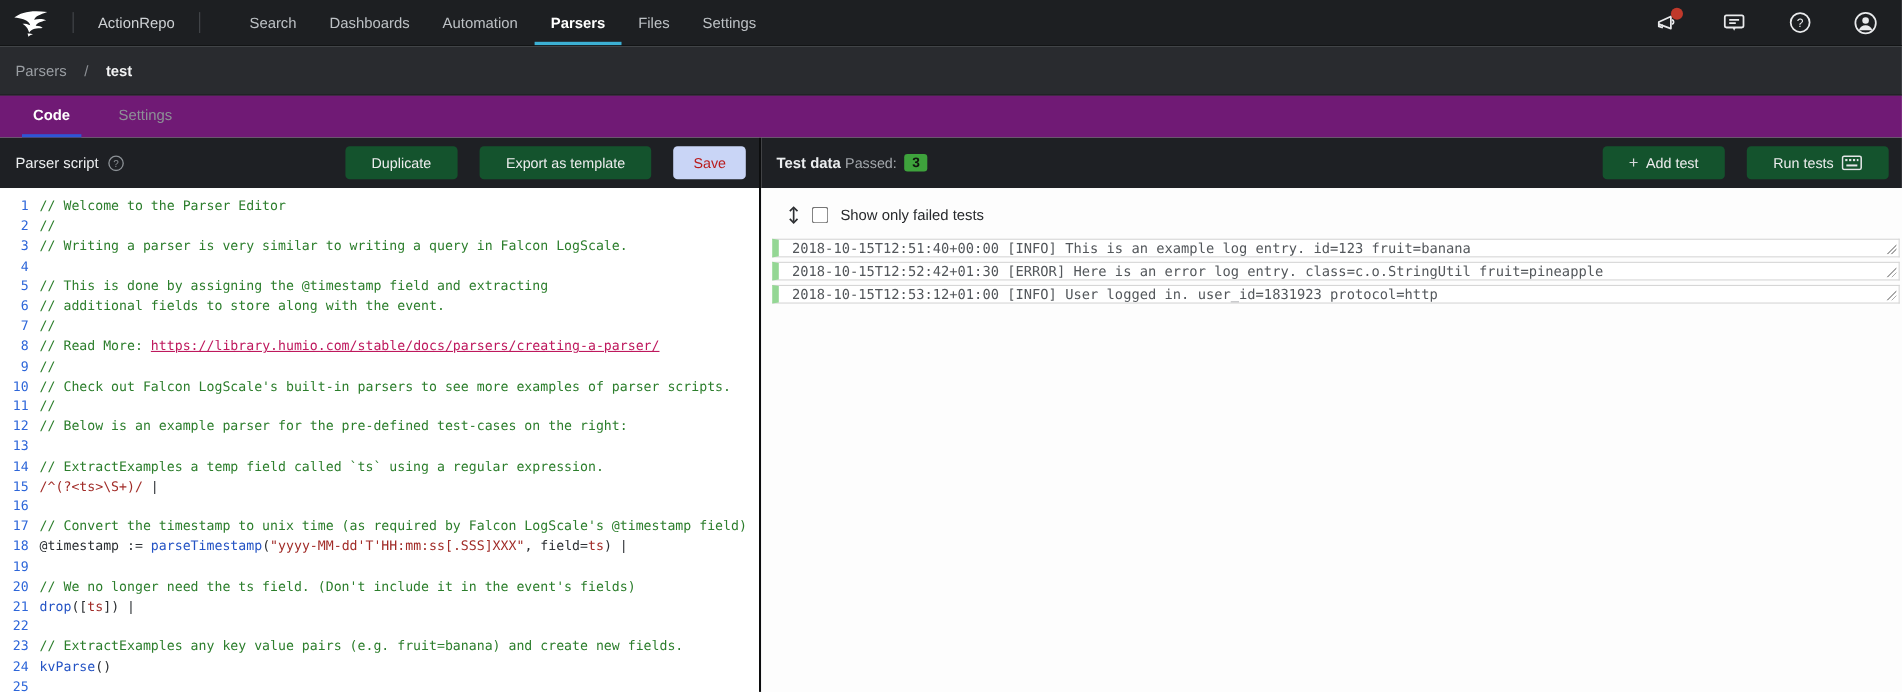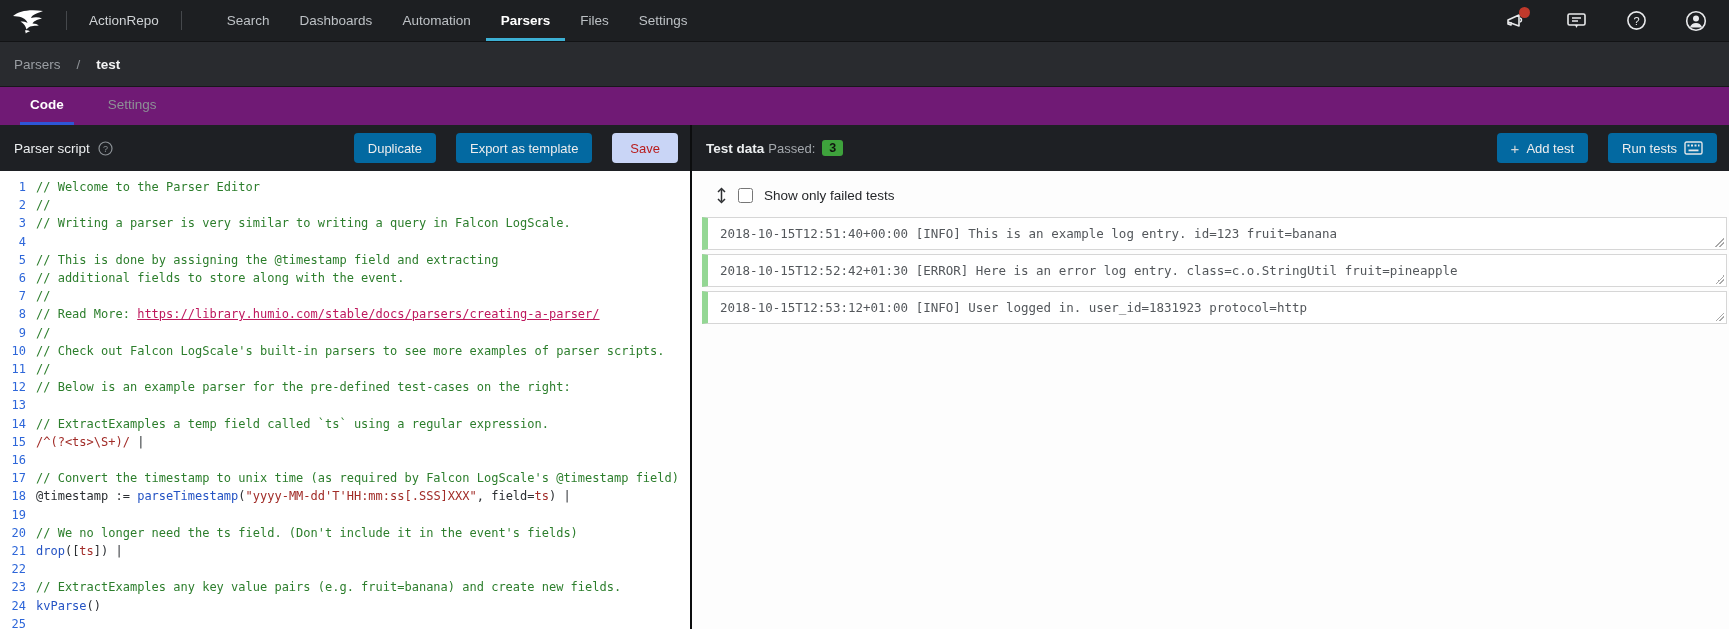--- a/index.html
+++ b/index.html
@@ -50,22 +50,22 @@
   
   .toolbar {
     height:46px; background:#1e2024; display:flex; align-items:center;
     padding:0 12px 0 14px; flex:0 0 auto;
   }
   .toolbar-title { color:#eceef0; font-size:13.5px; font-weight:bold; }
   .toolbar-title.normal { font-weight:normal; }
   .help-circ { margin-left:8px; display:flex; align-items:center; }
   .toolbar-spacer { flex:1; }
   .btn {
-    height:30px; padding:0 14px; margin-left:20px; border:none; border-radius:4px;
-    background:#0369a1; color:#ededee; font-size:13px; font-family:"Liberation Sans",sans-serif;
+    height:30px; padding:0 24px; margin-left:20px; border:none; border-radius:4px;
+    background:#14532d; color:#ededee; font-size:13px; font-family:"Liberation Sans",sans-serif;
     display:flex; align-items:center; gap:7px; cursor:pointer; white-space:nowrap;
   }
   .btn.primary { background:#c9d5f6; color:#b91c1c; padding:0 18px; }
   .plus-glyph { font-size:15px; color:#d6d8da; }
   .passed-label { margin-left:4px; color:#a4a8ad; font-size:13px; }
   .passed-badge {
     margin-left:7px; background:#3ea23c; color:#10150f; font-size:12.5px;
     padding:1px 7px; border-radius:3px; font-weight:bold;
   }
   
@@ -84,21 +84,21 @@
   .code .fn { color:#2453c4; }
   .code .df { color:#2b2f33; }
   
   .test-content { flex:1; background:#fdfdfd; overflow:hidden; }
   .test-controls { margin:16px 0 0 24px; display:flex; align-items:center; gap:11px; }
   .expand-icon { display:flex; align-items:center; cursor:pointer; }
   .test-checkbox { width:15px; height:15px; margin:0; cursor:pointer; accent-color:#2e56d6; }
   .filter-label { font-size:13.5px; color:#26282b; cursor:pointer; }
   .test-rows { margin:13px 2px 0 10px; }
   .test-row {
-    position:relative; height:33px; margin-bottom:4px; background:#ffffff;
+    position:relative; height:17px; margin-bottom:4px; background:#ffffff;
     border:1px solid #d6d6d6; border-left:6px solid #94d794;
     display:flex; align-items:center; padding-left:12px;
     font-family:"DejaVu Sans Mono", monospace; font-size:12.5px; color:#53575b;
     white-space:pre; overflow:hidden; cursor:text;
   }
   .grip {
     position:absolute; right:2px; bottom:2px; width:9px; height:9px;
     background:linear-gradient(135deg, transparent 0 50%, #a9a9a9 50% 58%, transparent 58% 72%, #a9a9a9 72% 80%, transparent 80%);
   }
 </style>

